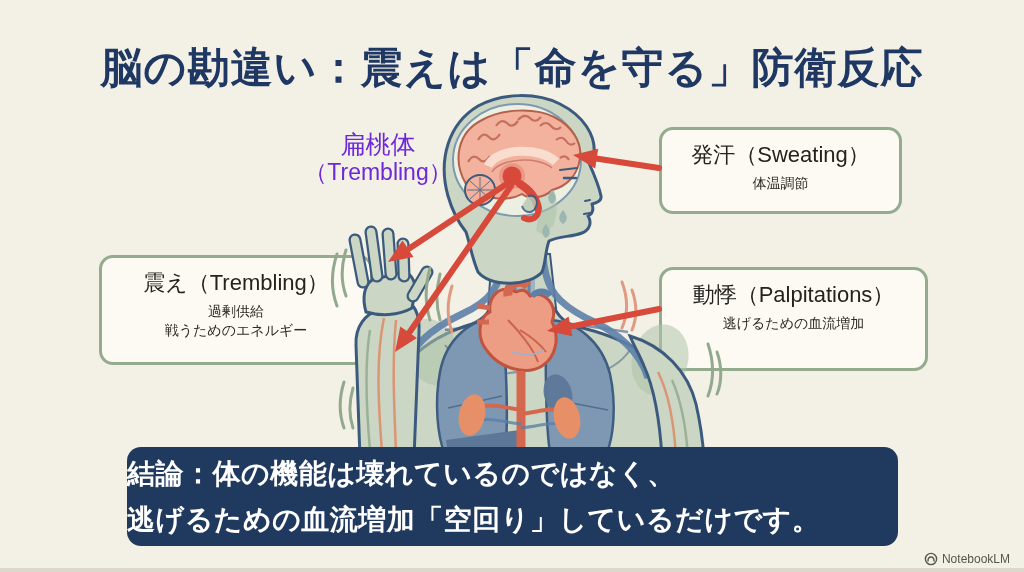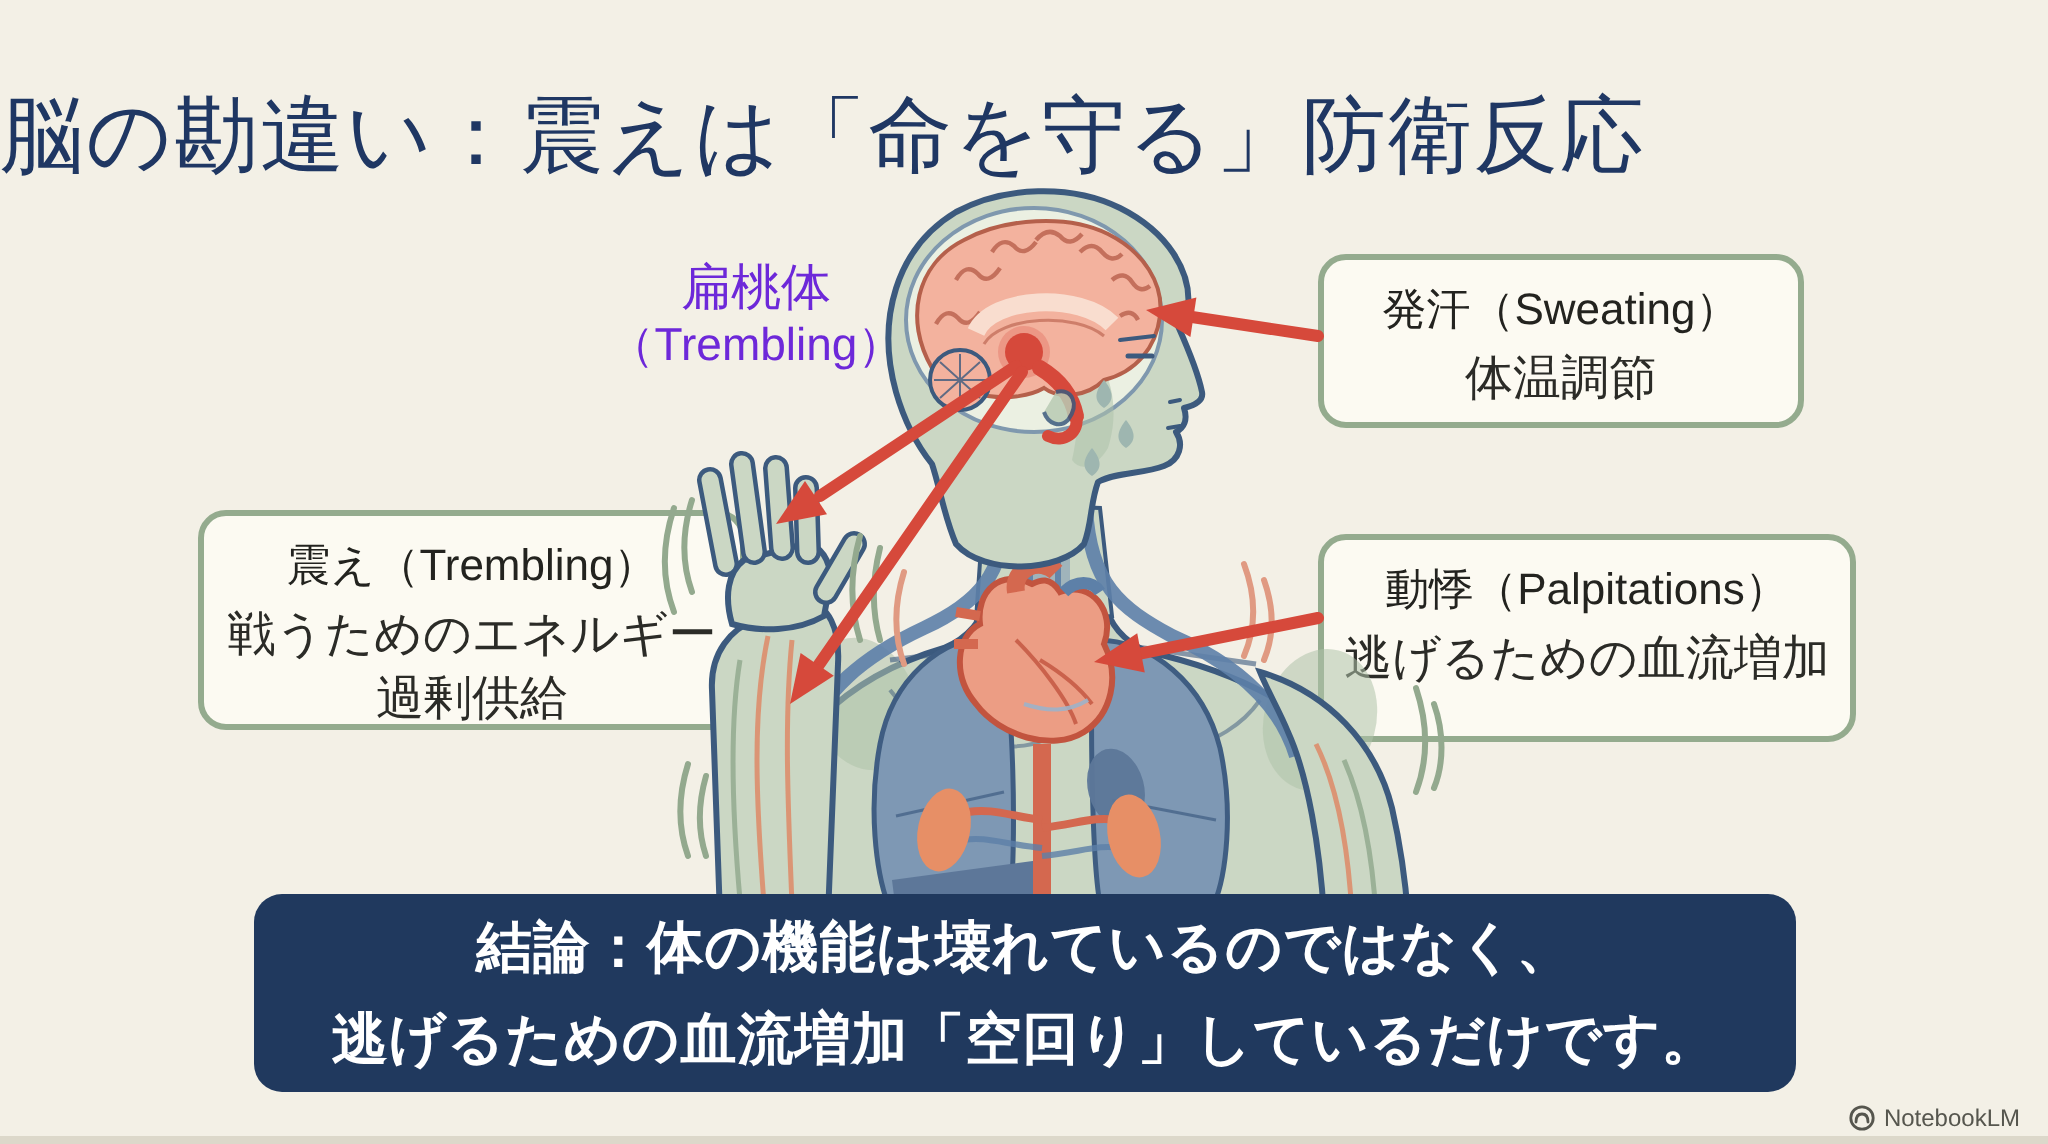--- a/index.html
+++ b/index.html
@@ -7,22 +7,22 @@
   body {
     font-family: "Liberation Sans", "DejaVu Sans", sans-serif;
     background: #f3f0e6;
     overflow: hidden;
     position: relative;
   }
   .stage { position: relative; width: 1024px; height: 572px; background: #f3f0e6; }
 
   .title {
     position: absolute; left: 0; right: 0; top: 40px;
-    text-align: left;
-    font-size: 42px; font-weight: 400; letter-spacing: 1px;
+    text-align: center;
+    font-size: 42px; font-weight: 700; letter-spacing: 1px;
     color: #1f3763; z-index: 4;
   }
 
   .amygdala-label {
     position: absolute; left: 290px; top: 130px; width: 176px;
     text-align: center; color: #6d28d9; z-index: 4; line-height: 1.15;
   }
   .amygdala-label .jp { font-size: 25px; font-weight: 500; }
   .amygdala-label .en { font-size: 23px; font-weight: 500; }
 
@@ -30,35 +30,35 @@
     position: absolute;
     border: 3.5px solid #94ab8e;
     border-radius: 14px;
     background: #fcfaf2;
     text-align: center;
     color: #23231f;
     z-index: 2;
     padding-top: 10px;
   }
   .callout .box-title { font-size: 22px; font-weight: 500; margin-bottom: 4px; }
-  .callout .box-sub   { font-size: 24px; line-height: 1.35; color: #2b2b27; }
+  .callout .box-sub   { font-size: 14px; line-height: 1.35; color: #2b2b27; }
 
   .callout.trembling   { left: 99px;  top: 255px; width: 274px; height: 110px; }
   .callout.sweating    { left: 659px; top: 127px; width: 243px; height: 87px; }
   .callout.palpitations{ left: 659px; top: 267px; width: 269px; height: 104px; }
 
   .figure-svg {
     position: absolute; left: 0; top: 0; width: 1024px; height: 572px;
     z-index: 5; pointer-events: none;
   }
 
   .conclusion {
     position: absolute; left: 127px; top: 447px; width: 771px; height: 99px;
     background: #20395e; border-radius: 14px;
-    display: flex; flex-direction: column; justify-content: center; align-items: center;
+    display: flex; flex-direction: column; justify-content: center; align-items: flex-start;
     color: #ffffff; font-size: 28px; font-weight: 700; line-height: 1.62;
     letter-spacing: 0.5px; z-index: 6;
   }
 
   .watermark {
     position: absolute; right: 14px; bottom: 6px;
     display: flex; align-items: center; gap: 4px;
     color: #56564e; font-size: 12px; font-weight: 400; z-index: 7;
   }
   .watermark svg { display: block; }
@@ -75,22 +75,22 @@
 
   <div class="title">脳の勘違い：震えは「命を守る」防衛反応</div>
 
   <div class="amygdala-label">
     <div class="jp">扁桃体</div>
     <div class="en">（Trembling）</div>
   </div>
 
   <div class="callout trembling">
     <div class="box-title">震え（Trembling）</div>
+    <div class="box-sub">過剰供給</div>
     <div class="box-sub">戦うためのエネルギー</div>
-    <div class="box-sub">過剰供給</div>
   </div>
 
   <div class="callout sweating">
     <div class="box-title">発汗（Sweating）</div>
     <div class="box-sub">体温調節</div>
   </div>
 
   <div class="callout palpitations">
     <div class="box-title">動悸（Palpitations）</div>
     <div class="box-sub">逃げるための血流増加</div>

